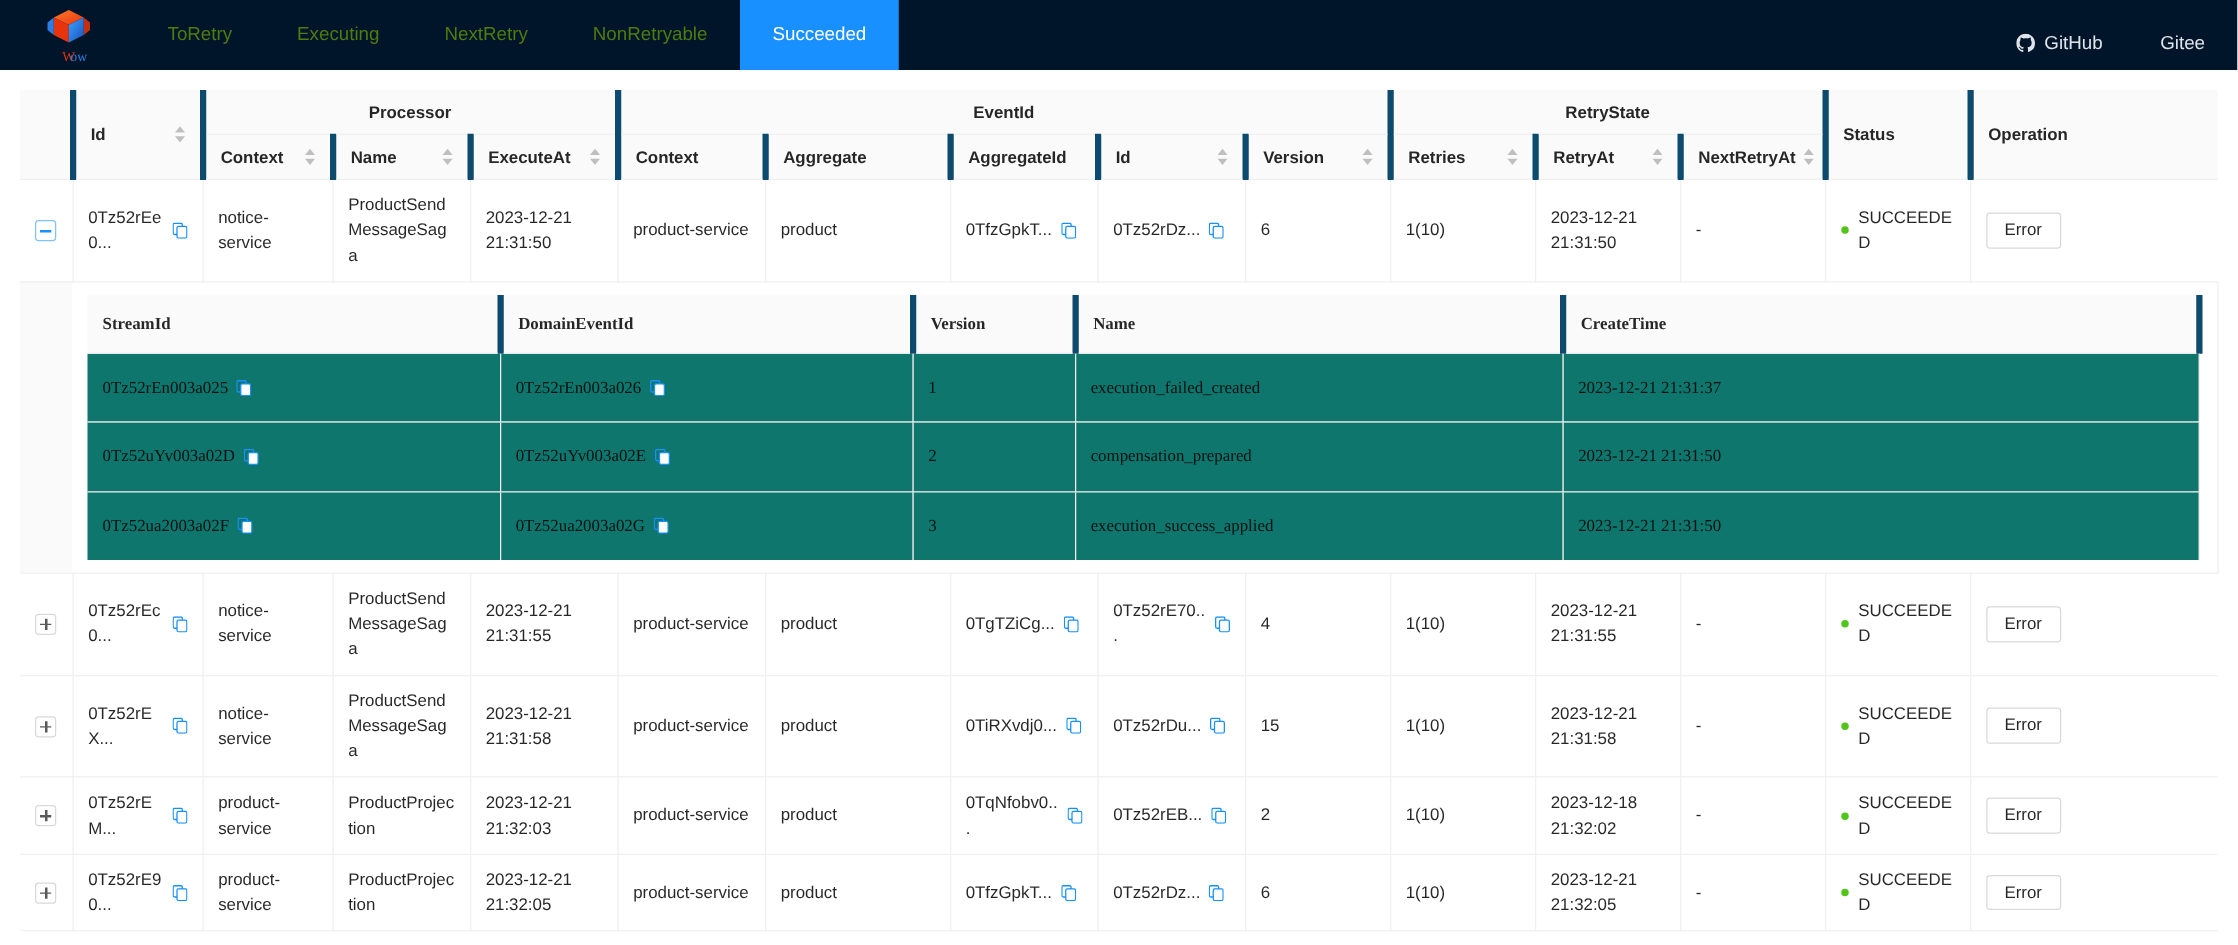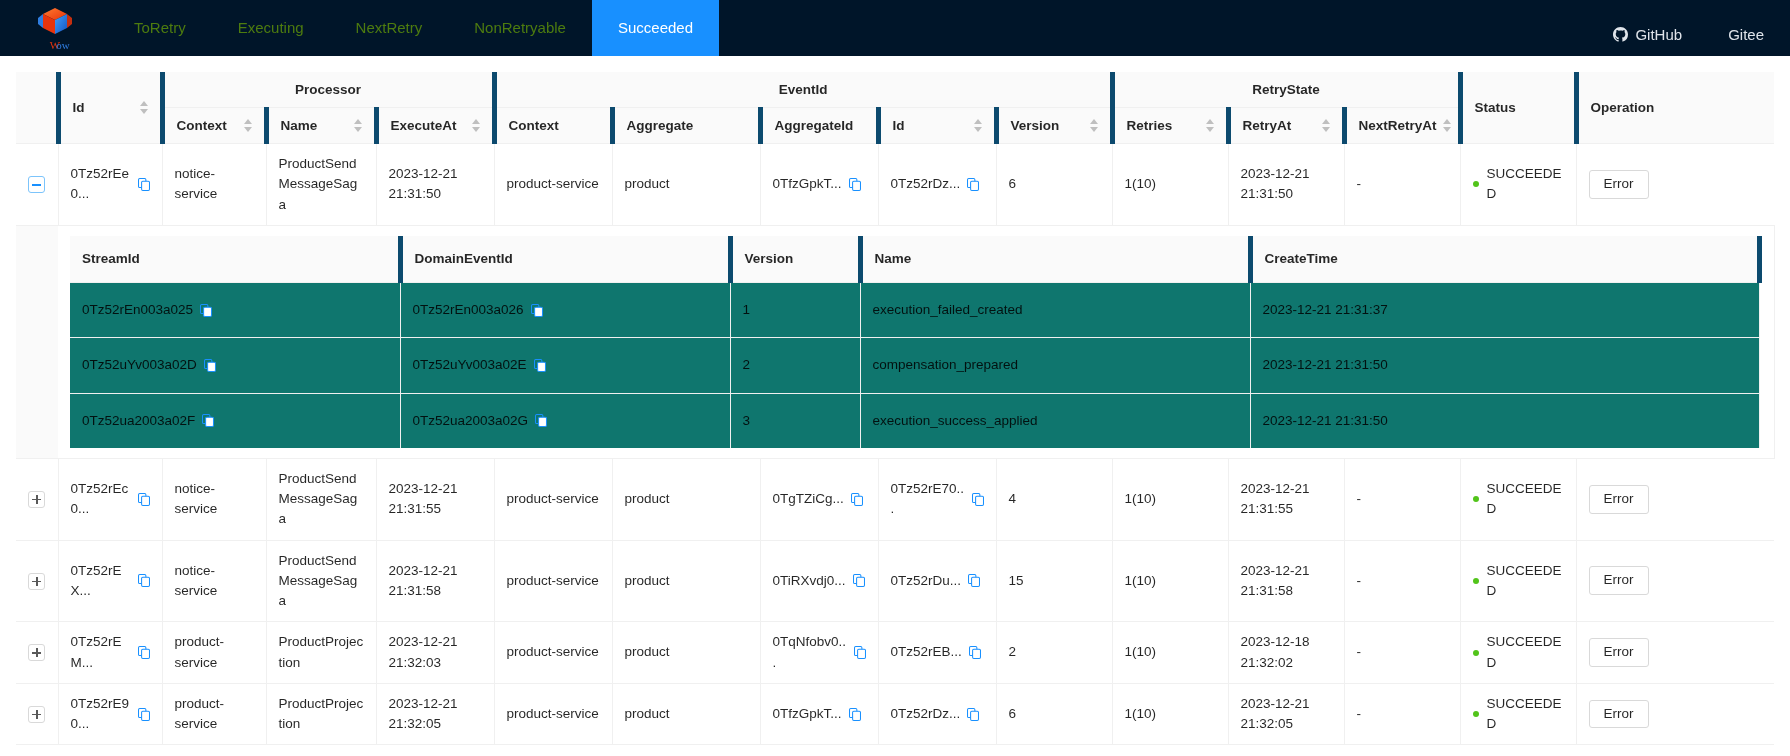--- a/index.html
+++ b/index.html
@@ -162,21 +162,21 @@
     border-radius: 3px;
     padding: 4px 14px;
     font-size: 13.5px;
     color: #000000d9;
     cursor: pointer;
     font-family: "Liberation Sans", sans-serif;
     line-height: 1.4;
   }
 
   
-  td.nested-cell { padding: 0; background: #fafafa; border-right: none; }
+  td.nested-cell { padding: 0; background: #fafafa; border-right: none; font-family: Liberation Serif, serif; }
   table.sub {
     width: 100%;
     border-collapse: collapse;
     table-layout: fixed;
     font-size: 13.5px;
   }
   table.sub th {
     background: #fafafa;
     font-weight: 600;
     text-align: left;

